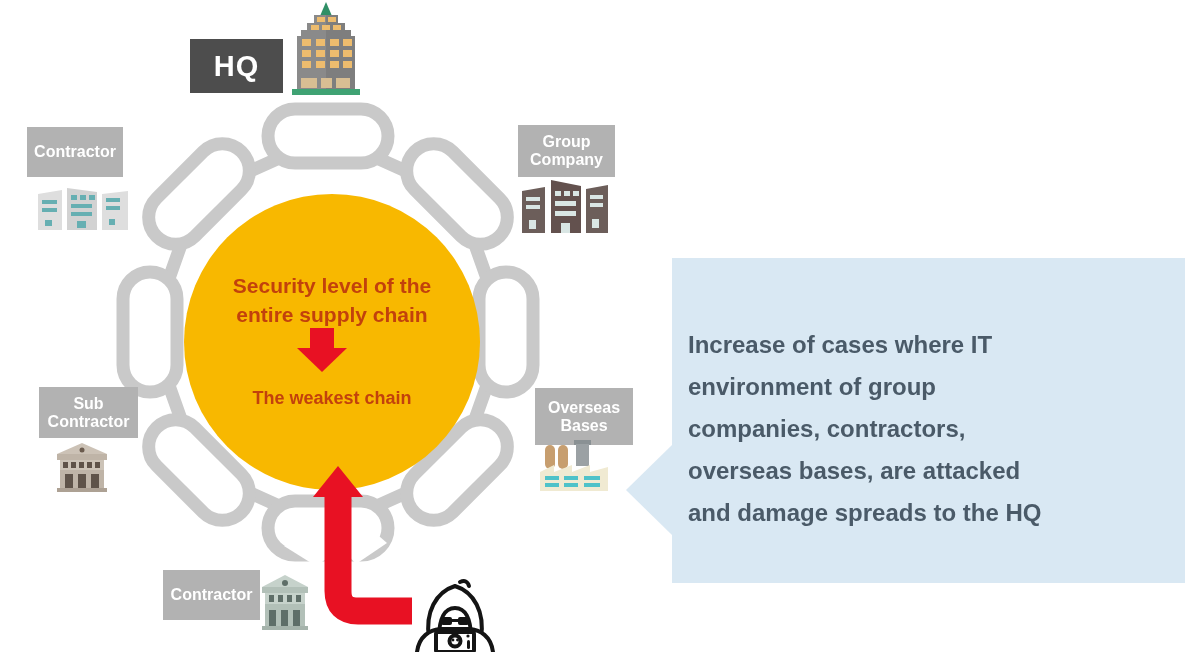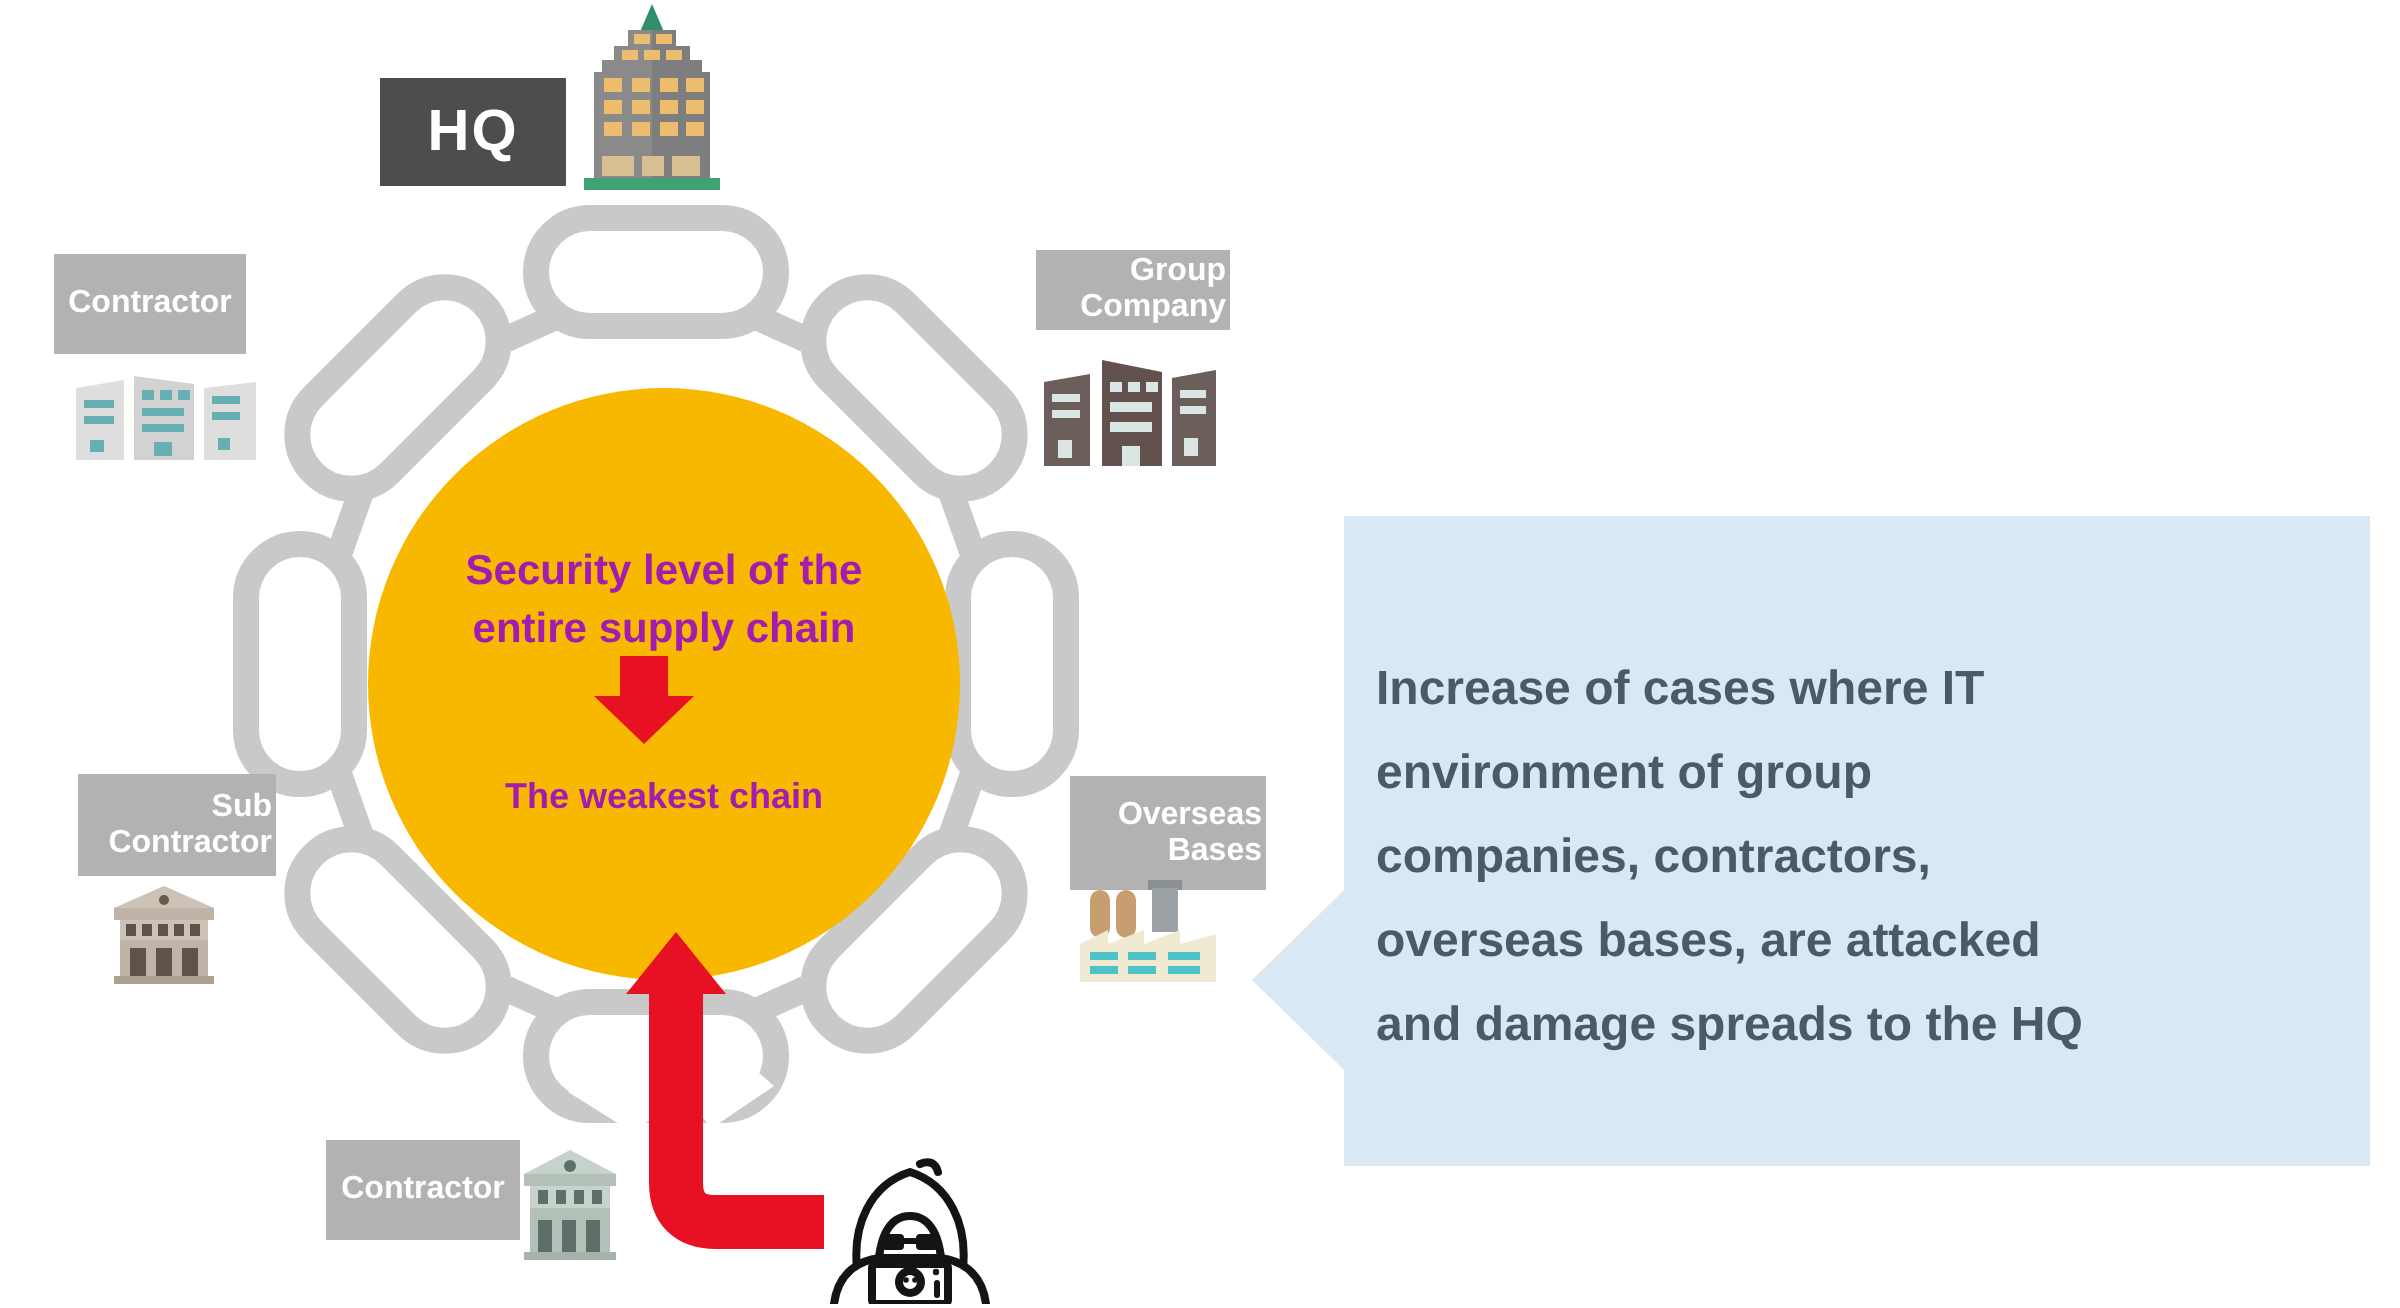--- a/index.html
+++ b/index.html
@@ -13,35 +13,35 @@
 
   
   .tag {
     position:absolute;
     background:#B2B2B2;
     color:#ffffff;
     font-weight:bold;
     font-size:16px;
     line-height:1.12;
     display:flex; align-items:center; justify-content:center;
-    text-align:right;
+    text-align:center;
     padding:2px;
   }
   .tag.hq {
     background:#4D4D4D;
     font-size:29px;
     letter-spacing:1px;
   }
 
   
   .circle-text {
     position:absolute;
     width:300px;
     text-align:center;
-    color:#a21caf;
+    color:#c2410c;
     font-weight:bold;
   }
   .circle-text.top { left:182px; top:271px; font-size:21px; line-height:29px; }
   .circle-text.bottom { left:182px; top:384px; font-size:18px; line-height:28px; }
 
   
   .bubble {
     position:absolute;
     left:672px; top:258px;
     width:513px; height:325px;
@@ -158,21 +158,21 @@
         <rect x="53" y="10" width="6" height="5"></rect>
       <rect x="35" y="19" width="21" height="4"></rect>
         <rect x="35" y="27" width="21" height="4"></rect>
         <rect x="41" y="36" width="9" height="7"></rect>
       <rect x="70" y="13" width="14" height="4"></rect>
         <rect x="70" y="21" width="14" height="4"></rect>
         <rect x="73" y="34" width="6" height="6"></rect>
     </g>
   </svg>
 
-  <div class="tag" style="left:518px;top:125px;width:97px;height:40px">
+  <div class="tag" style="left:518px;top:125px;width:97px;height:52px">
     <span>Group Company</span>
   </div>
   <svg class="abs" style="left:520px;top:178px" width="90" height="55" viewBox="0 0 90 55">
     <polygon points="2,13 25,9 25,55 2,55" fill="#6C5E5A"></polygon>
     <polygon points="31,2 61,8 61,55 31,55" fill="#63514E"></polygon>
     <polygon points="66,11 88,7 88,55 66,55" fill="#6C5E5A"></polygon>
     <g fill="#D9E6E4">
       <rect x="6" y="19" width="14" height="4"></rect>
         <rect x="6" y="27" width="14" height="4"></rect>
         <rect x="9" y="42" width="7" height="9"></rect>

